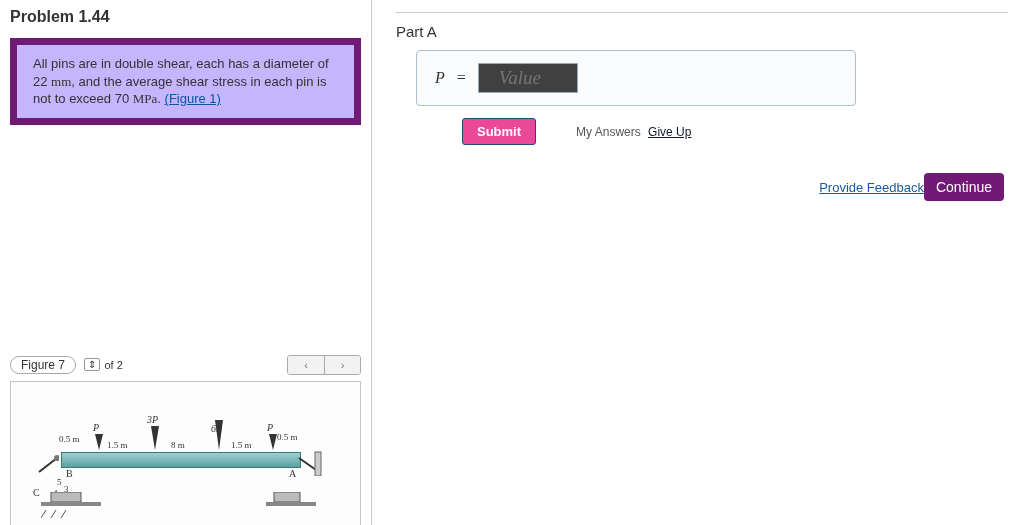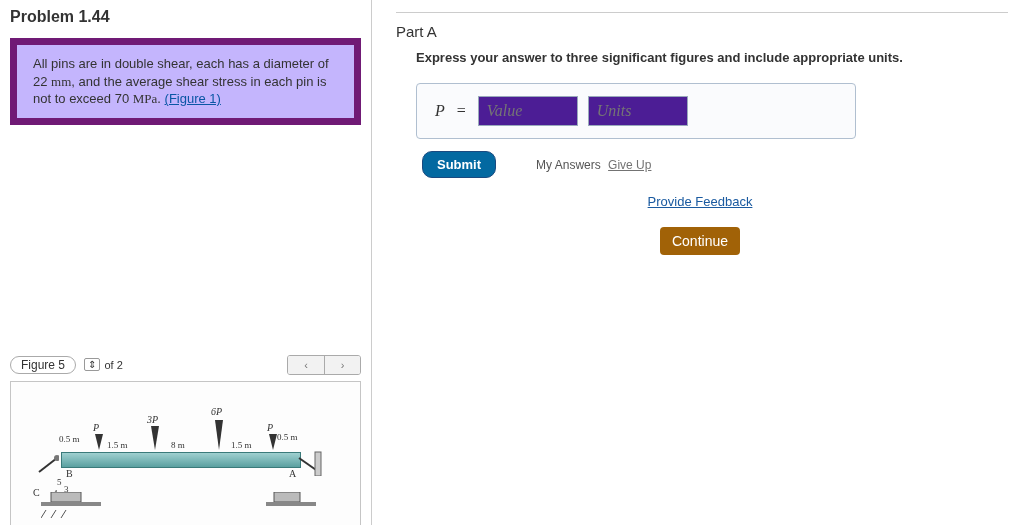--- a/index.html
+++ b/index.html
@@ -36,32 +36,32 @@
   .tb { width: 28px; height: 26px; display: flex; align-items: center; justify-content: center; cursor: pointer; color: #555; }
   .tb-templ { width: 34px; height: 28px; background: #e74c3c; border-radius: 2px; display: flex; align-items: center; justify-content: center; position: relative; }
   .tb-templ .sq { width: 8px; height: 8px; background: #fff; margin: 1px; }
   .tb-templ .stack { display: flex; flex-direction: column; margin-left: 2px; }
   .tb-units { background: #4a6; color: #fff; padding: 3px 5px; border-radius: 2px; font-size: 12px; font-family: serif; }
   .kbd { border: 1px solid #888; border-radius: 2px; width: 26px; height: 16px; font-size: 8px; display: flex; align-items: center; justify-content: center; }
 
   .input-row { display: flex; align-items: center; gap: 10px; padding: 2px 6px; }
   .eq-lhs { font-family: 'Times New Roman', serif; font-style: italic; font-size: 16px; }
   .eq-eq { font-family: 'Times New Roman', serif; font-size: 16px; margin: 0 2px; }
-  .val-in, .unit-in { border: 1px solid #9ab; height: 30px; font-family: 'Times New Roman', serif; font-style: italic; font-size: 16px; color: #999; padding: 0 8px; background: #4c1d95; }
+  .val-in, .unit-in { border: 1px solid #9ab; height: 30px; font-family: 'Times New Roman', serif; font-style: italic; font-size: 19px; color: #999; padding: 0 20px; background: #404040; }
   .val-in { width: 100px; }
   .unit-in { width: 100px; }
 
   .btn-row { margin-top: 12px; display: flex; align-items: center; gap: 40px; padding-left: 6px; }
-  .submit-btn { background: #0369a1; color: #fff; border: 1px solid #1a4a80; border-radius: 10px; padding: 5px 14px; font-weight: bold; font-size: 13px; cursor: pointer; }
+  .submit-btn { background: #ec4899; color: #fff; border: 1px solid #1a4a80; border-radius: 3px; padding: 5px 14px; font-weight: bold; font-size: 13px; cursor: pointer; margin-left: 40px; }
   .ans-links { font-size: 12px; color: #555; }
-  .ans-links a { color: #737373; text-decoration: underline; margin-left: 4px; cursor: pointer; }
+  .ans-links a { color: #0f172a; text-decoration: underline; margin-left: 4px; cursor: pointer; }
 
-  .footer-row { display: flex; justify-content: flex-end; align-items: center; gap: 18px; margin-top: 16px; padding-right: 4px; flex-direction: column; }
+  .footer-row { display: flex; justify-content: flex-end; align-items: center; margin-top: 28px; padding-right: 4px; }
   .prov-link { color: #1a5aa0; text-decoration: underline; font-size: 13px; cursor: pointer; }
-  .cont-btn { background: #a16207; color: #fff; border: none; border-radius: 4px; padding: 6px 12px; font-size: 14px; cursor: pointer; }
+  .cont-btn { background: #701a75; color: #fff; border: none; border-radius: 4px; padding: 6px 12px; font-size: 14px; cursor: pointer; }
 
   
   .beam { position: absolute; left: 50px; top: 70px; width: 240px; height: 16px; background: linear-gradient(#9fd0d0, #5aa0a0); border: 1px solid #3a7a7a; }
   .flabel { position: absolute; font-family: 'Times New Roman', serif; font-size: 10px; font-style: italic; }
   .arrow { position: absolute; width: 0; height: 0; border-left: 4px solid transparent; border-right: 4px solid transparent; border-top: 16px solid #333; }
   .supL { position: absolute; left: 18px; top: 62px; width: 30px; height: 30px; }
   .supR { position: absolute; left: 286px; top: 68px; width: 26px; height: 26px; }
   .baseL { position: absolute; left: 30px; top: 110px; width: 60px; height: 28px; }
   .baseR { position: absolute; left: 255px; top: 110px; width: 50px; height: 28px; }
   .dim { position: absolute; font-size: 9px; font-family: 'Times New Roman', serif; }
@@ -72,39 +72,39 @@
 <div class="page">
   <div class="left-col">
     <div class="prob-title">Problem 1.44</div>
 
     <div class="desc-box">
       <span>All pins are in double shear, each has a diameter of 22 </span><span style="font-family:serif">mm</span><span>, and the average shear stress in each pin is not to exceed 70 </span><span style="font-family:serif">MPa</span><span>. </span><a href="#">(Figure 1)</a>
     </div>
 
     <div class="fig-wrap">
       <div class="fig-bar">
-        <span class="fig-tab">Figure 5</span>
+        <span class="fig-tab">Figure 7</span>
         <span class="of-sel">
           <span class="sel-box">⇕</span>
           <span>of 2</span>
         </span>
         <span class="fig-nav">
           <button>‹</button>
           <button>›</button>
         </span>
       </div>
       <div class="fig-panel">
         <div class="beam"></div>
         <div class="arrow" style="left:84px; top:52px;"></div>
         <div class="arrow" style="left:140px; top:44px; border-top-width:24px;"></div>
         <div class="arrow" style="left:204px; top:38px; border-top-width:30px;"></div>
         <div class="arrow" style="left:258px; top:52px;"></div>
         <span class="flabel" style="left:82px; top:40px;">P</span>
         <span class="flabel" style="left:136px; top:32px;">3P</span>
-        <span class="flabel" style="left:200px; top:24px;">6P</span>
+        <span class="flabel" style="left:200px; top:41px;">6P</span>
         <span class="flabel" style="left:256px; top:40px;">P</span>
         <span class="dim" style="left:48px; top:52px;">0.5 m</span>
         <span class="dim" style="left:96px; top:58px;">1.5 m</span>
         <span class="dim" style="left:160px; top:58px;">8 m</span>
         <span class="dim" style="left:220px; top:58px;">1.5 m</span>
         <span class="dim" style="left:266px; top:50px;">0.5 m</span>
         <span class="flabel" style="left:55px; top:86px; font-style:normal;">B</span>
         <span class="flabel" style="left:278px; top:86px; font-style:normal;">A</span>
         <span class="flabel" style="left:22px; top:105px; font-style:normal;">C</span>
         <span class="dim" style="left:46px; top:95px;">5</span>
@@ -138,28 +138,26 @@
             </svg>
         </div>
       </div>
     </div>
   </div>
 
   <div class="right-col">
     <div class="hr-top"></div>
     <div class="part-title">Part A</div>
     <div class="indent">
-      <div class="instr">Express your answer to three significant figures and include appropriate units.</div>
 
       <div class="answer-box">
         <div class="input-row">
           <span class="eq-lhs">P</span>
           <span class="eq-eq">=</span>
           <input class="val-in" placeholder="Value" style="">
-          <input class="unit-in" placeholder="Units" style="">
         </div>
       </div>
 
       <div class="btn-row">
         <button class="submit-btn">Submit</button>
         <span class="ans-links">
           <span>My Answers</span>
           <a>Give Up</a>
         </span>
       </div>

